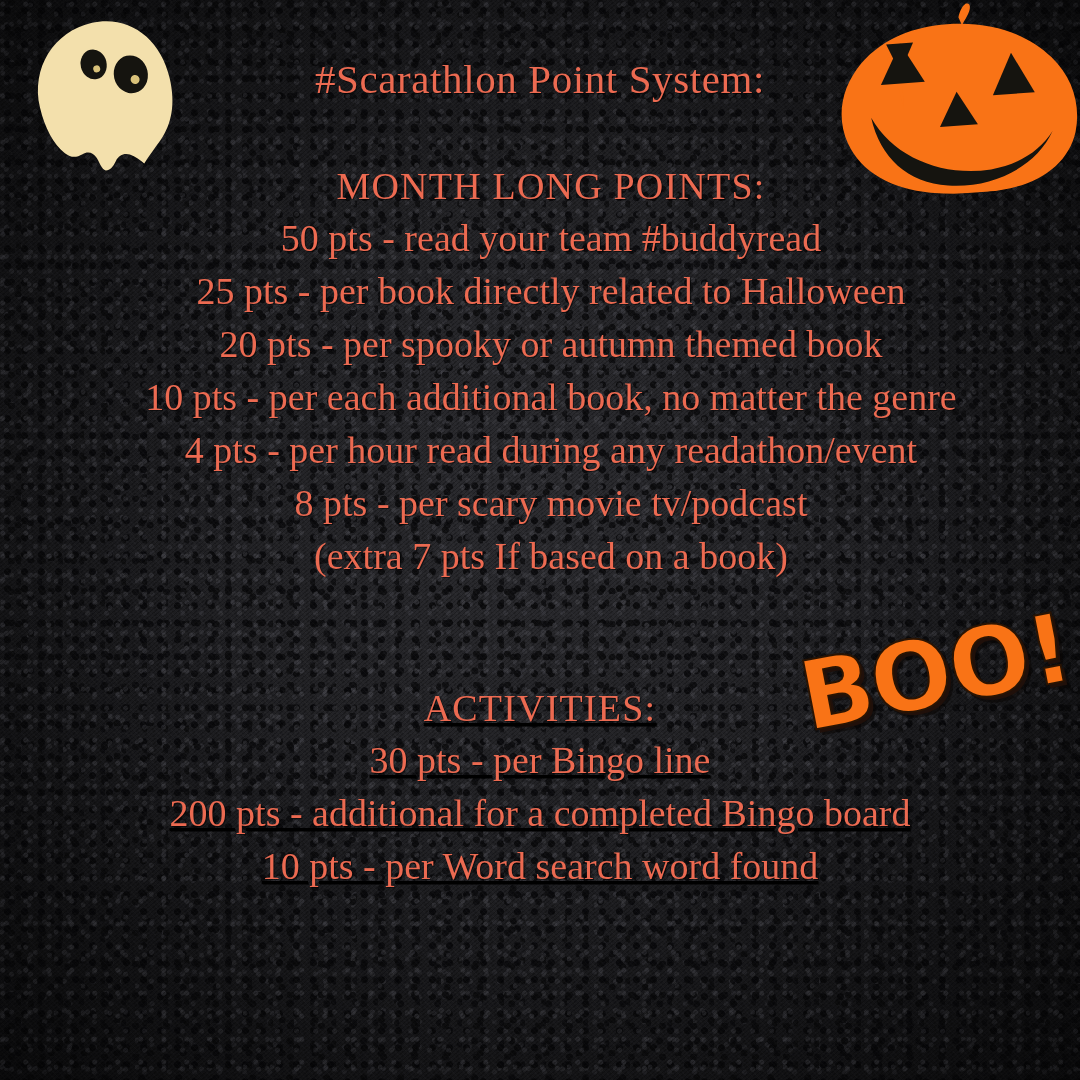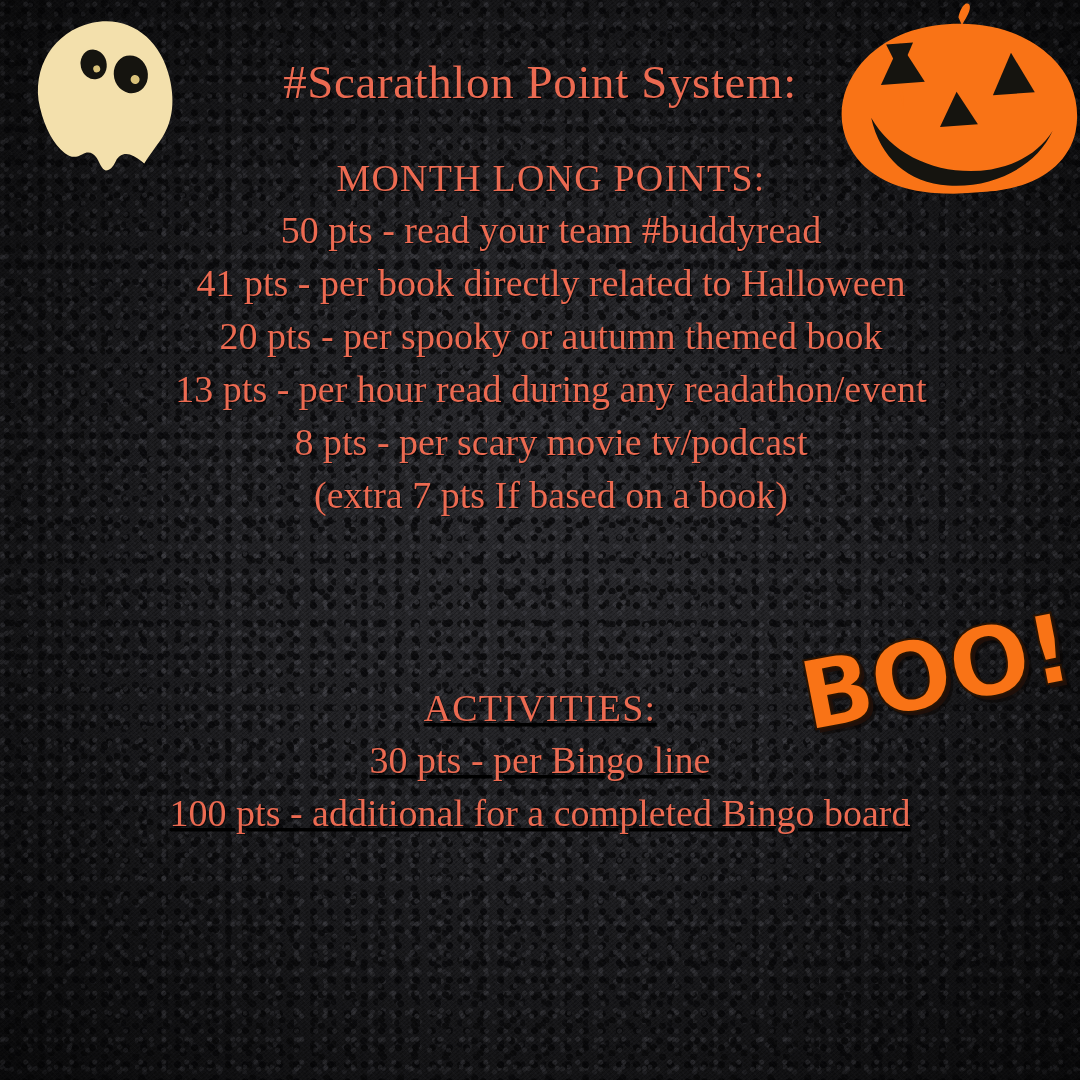--- a/index.html
+++ b/index.html
@@ -58,32 +58,32 @@
     inset: 0;
     z-index: 5;
     text-align: center;
   }
 
   .poster-title {
     position: absolute;
     top: 55px;
     left: 0;
     right: 0;
-    font-size: 47px;
+    font-size: 41px;
     letter-spacing: 0.6px;
     color: #EC6A51;
     text-shadow: 1px 1px 0 rgba(0,0,0,0.55);
   }
 
   .section {
     position: absolute;
     left: 0;
     right: 0;
   }
-  .section-month { top: 152px; padding-left: 22px; }
+  .section-month { top: 160px; padding-left: 22px; }
   .section-activities { top: 682px; text-decoration: underline; }
 
   .section-heading {
     font-size: 38px;
     letter-spacing: 1.2px;
     color: #EC6A51;
     text-shadow: 1px 1px 0 rgba(0,0,0,0.55);
     line-height: 52px;
     white-space: nowrap;
   }
@@ -181,27 +181,29 @@
     <span class="boo-text">BOO!</span>
   </div>
 
   <div class="content">
 
     <div class="poster-title">#Scarathlon Point System:</div>
 
     <div class="section section-month">
       <div class="section-heading">MONTH LONG POINTS:</div>
       <div class="point-line">50 pts - read your team #buddyread</div>
-      <div class="point-line">41 pts - per book directly related to Halloween</div>
+      <div class="point-line">25 pts - per book directly related to Halloween</div>
       <div class="point-line">20 pts - per spooky or autumn themed book</div>
-      <div class="point-line">13 pts  - per hour read during any readathon/event</div>
+      <div class="point-line">10 pts - per each additional book, no matter the genre</div>
+      <div class="point-line">4 pts  - per hour read during any readathon/event</div>
       <div class="point-line">8 pts - per scary movie tv/podcast</div>
       <div class="point-line">(extra 7 pts If based on a book)</div>
     </div>
 
     <div class="section section-activities">
       <div class="section-heading">ACTIVITIES:</div>
       <div class="point-line">30 pts - per Bingo line</div>
-      <div class="point-line">100 pts - additional for a completed Bingo board</div>
+      <div class="point-line">200 pts - additional for a completed Bingo board</div>
+      <div class="point-line">10 pts - per Word search word found</div>
     </div>
 
   </div>
 </div>
 
 </body></html>

